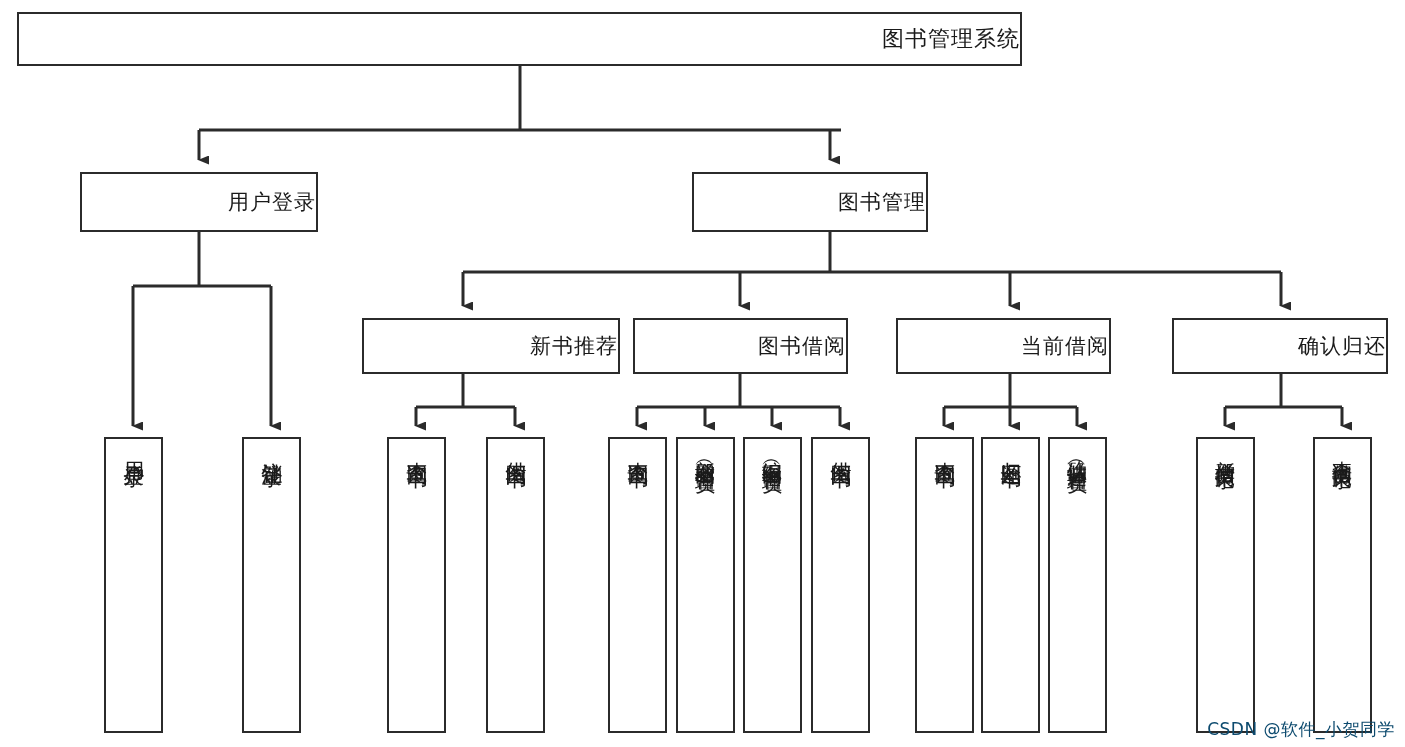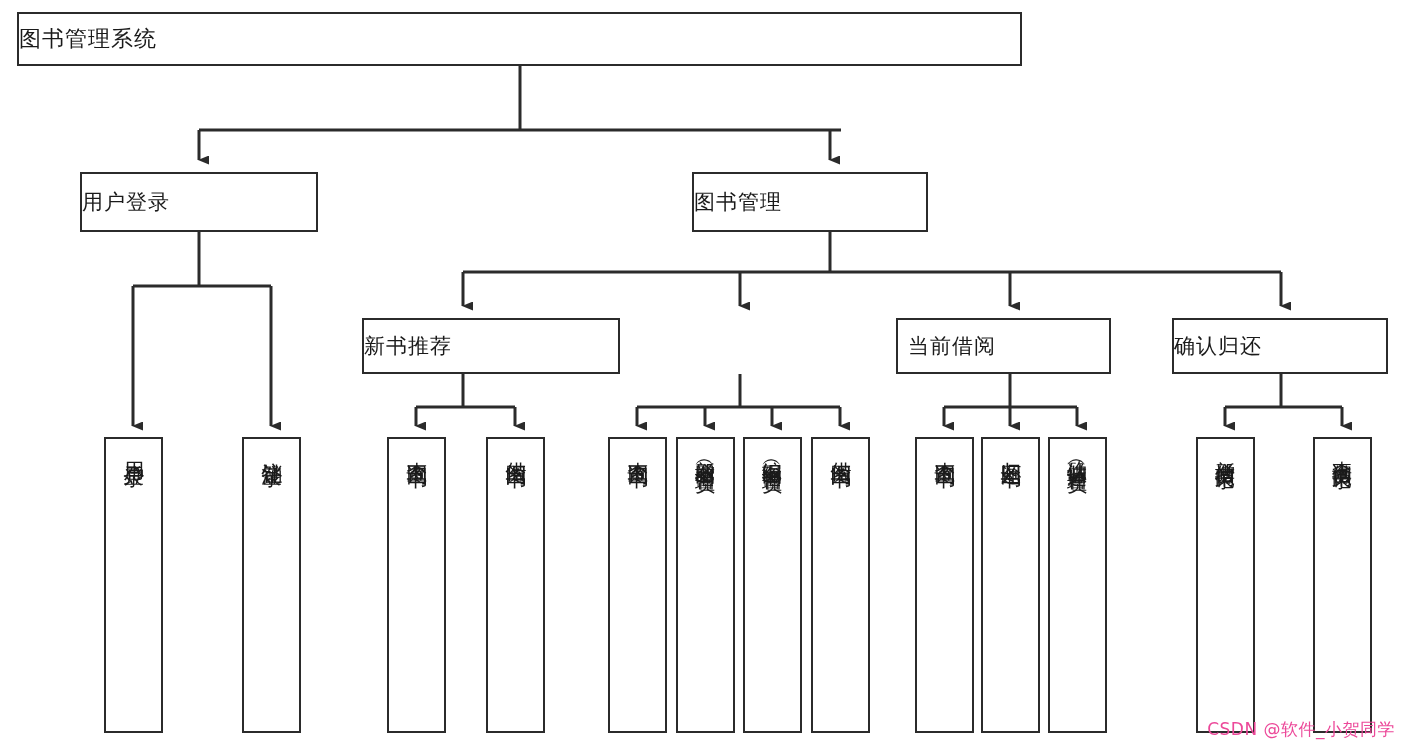--- a/index.html
+++ b/index.html
@@ -13,21 +13,21 @@
   #stage{position:relative;width:1405px;height:747px;}
   svg.edges{position:absolute;left:0;top:0;width:1405px;height:747px;}
 
   .node{
     position:absolute;
     box-sizing:border-box;
     background:#ffffff;
     border:2px solid #2b2b2b;
     display:flex;
     align-items:center;
-    justify-content:flex-start;
+    justify-content:flex-end;
     color:#1a1a1a;
   }
   .node .lbl{
     display:block;
     text-align:center;
     line-height:1.15;
     white-space:pre;
   }
   .node.h .lbl{font-size:21px;letter-spacing:1px;}
   .node.title .lbl{font-size:22px;letter-spacing:1px;}
@@ -46,21 +46,21 @@
     letter-spacing:2px;
     white-space:pre;
   }
   .node.v.tall .lbl{font-size:20px;}
 
   #watermark{
     position:absolute;
     right:10px;
     bottom:6px;
     font-size:17px;
-    color:#ec4899;
+    color:#0c4a6e;
     letter-spacing:.5px;
     white-space:nowrap;
     pointer-events:none;
   }
 </style>
 </head>
 <body>
 
 <div id="stage">
 
@@ -124,20 +124,23 @@
   </div>
 
   <div class="node h" style="left:692px;top:172px;width:236px;height:60px;">
     <span class="lbl">图书管理</span>
   </div>
 
   <div class="node h" style="left:362px;top:318px;width:258px;height:56px;">
     <span class="lbl">新书推荐</span>
   </div>
 
+  <div class="node h" style="left:633px;top:318px;width:215px;height:56px;">
+    <span class="lbl">图书借阅</span>
+  </div>
 
   <div class="node h" style="left:896px;top:318px;width:215px;height:56px;padding-left:10px;">
     <span class="lbl">当前借阅</span>
   </div>
 
   <div class="node h" style="left:1172px;top:318px;width:216px;height:56px;">
     <span class="lbl">确认归还</span>
   </div>
 
   <div class="node v" style="left:104px;top:437px;width:59px;height:296px;">

